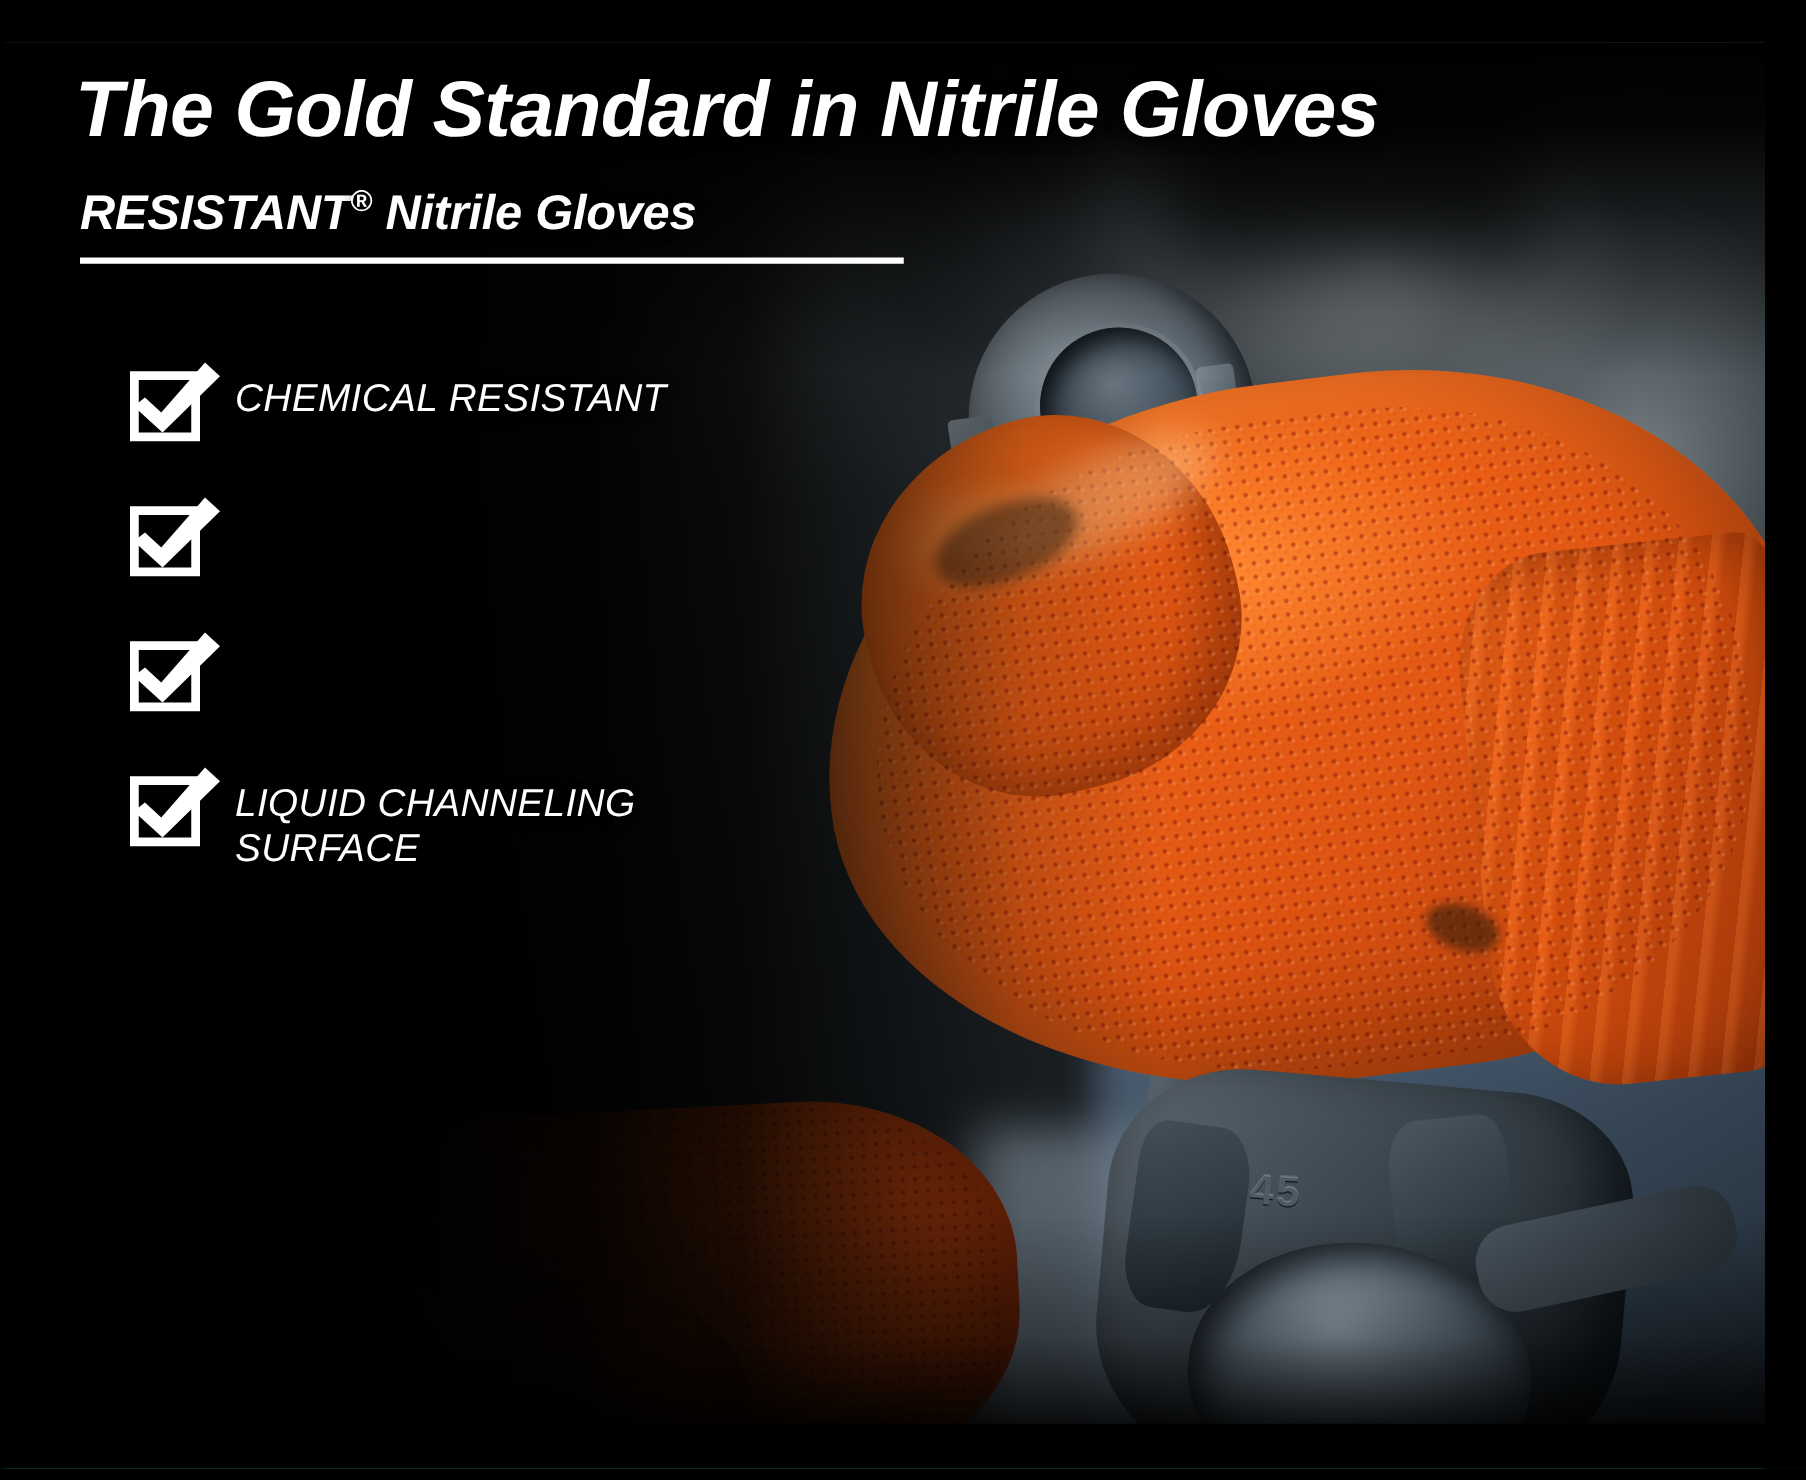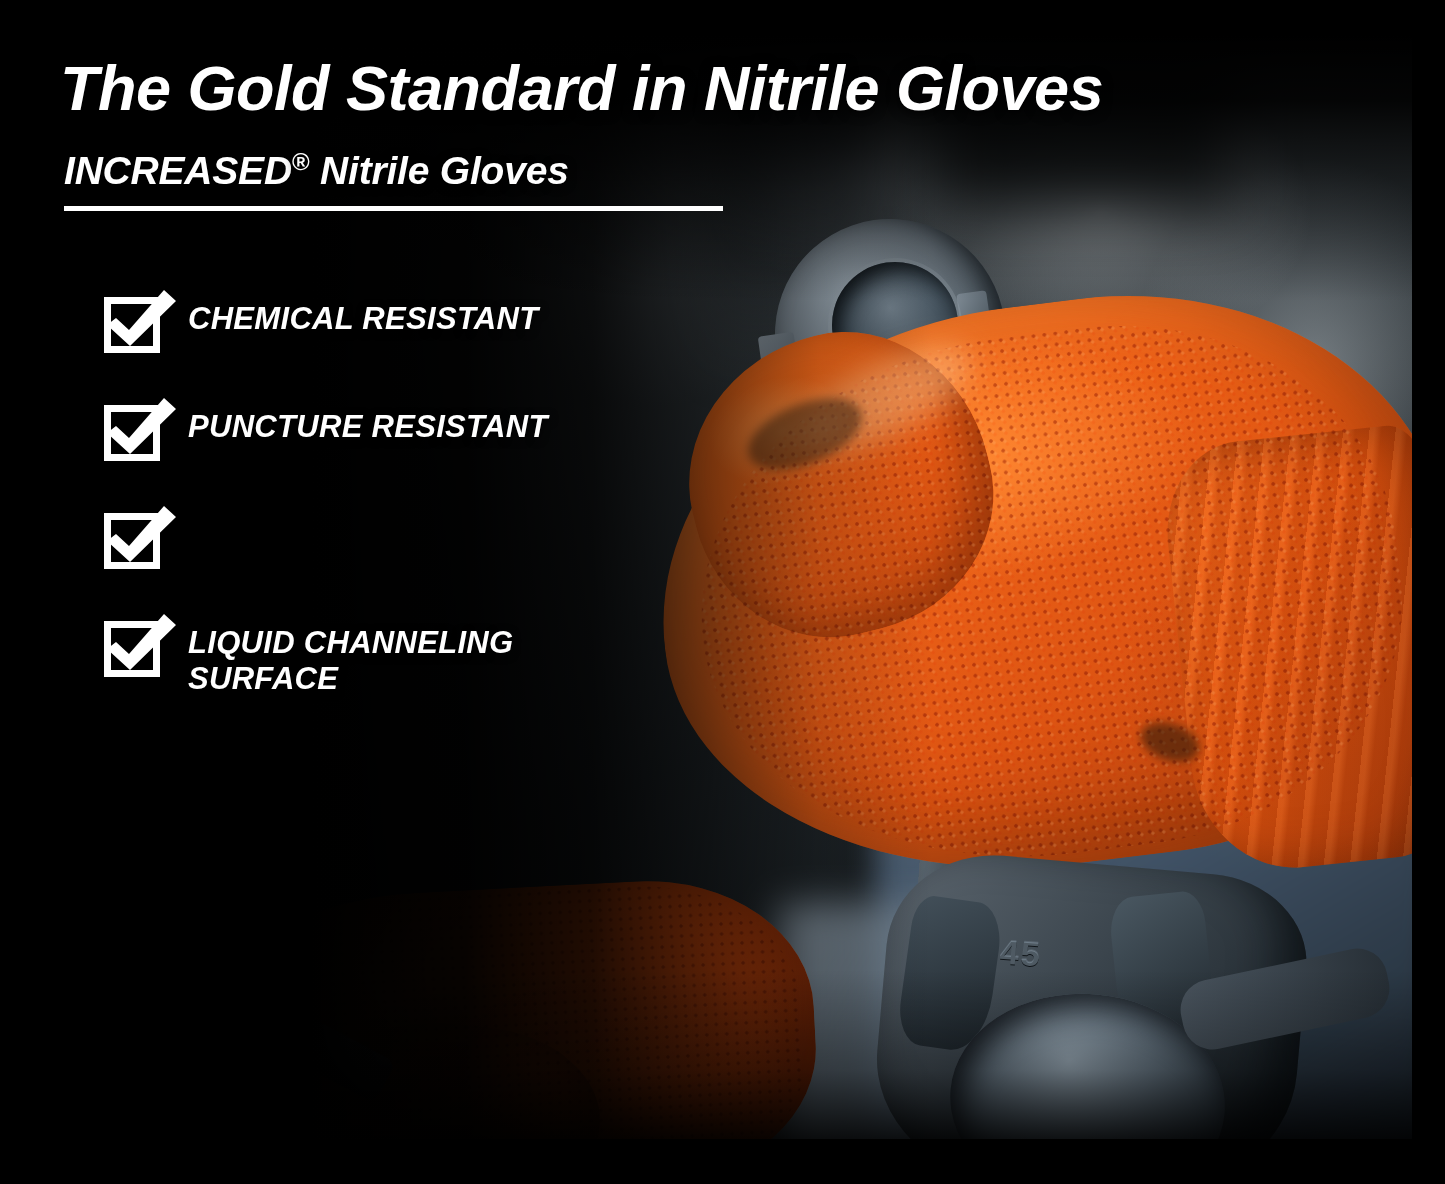--- a/index.html
+++ b/index.html
@@ -302,21 +302,21 @@
   .feature:last-child{margin-bottom:12px;}
   .check-icon{
     flex:0 0 auto;width:74px;height:62px;position:relative;margin-right:10px;
   }
   .check-icon .box{
     position:absolute;left:0;top:9px;width:42px;height:42px;
     border:7px solid #fff;box-sizing:content-box;
   }
   .check-icon svg{position:absolute;left:0;top:0;}
   .feature-label{
-    color:#fff;font-size:31px;font-weight:700;font-style:italic;
+    color:#fff;font-size:31px;font-weight:400;font-style:italic;
     line-height:1.16;letter-spacing:.3px;
     padding-top:13px;
     text-shadow:0 2px 9px rgba(0,0,0,.85);
     white-space:pre-line;
   }
 </style>
 </head>
 <body>
 
 <div class="banner">
@@ -368,21 +368,21 @@
   <div class="frame-top"></div>
   <div class="frame-bottom"></div>
   <div class="frame-right"></div>
   <div class="frame-left"></div>
 
   <div class="content">
 
     <div class="headline">The Gold Standard in Nitrile Gloves</div>
 
     <div class="subhead-wrap">
-      <div class="subhead"><span>INCREASED</span><span class="reg">®</span><span> Nitrile Gloves</span></div>
+      <div class="subhead"><span>RESISTANT</span><span class="reg">®</span><span> Nitrile Gloves</span></div>
       <div class="subhead-rule"></div>
     </div>
 
     <div class="features">
 
       <div class="feature">
         <span class="check-icon">
           <span class="box"></span>
           <svg width="74" height="62" viewBox="0 0 74 62" aria-hidden="true">
             <path d="M12 30 L25 42 L60 2 L72 13 L26 58 L3 37 Z" fill="#ffffff"></path>
@@ -391,21 +391,20 @@
         <span class="feature-label">CHEMICAL RESISTANT</span>
       </div>
 
       <div class="feature">
         <span class="check-icon">
           <span class="box"></span>
           <svg width="74" height="62" viewBox="0 0 74 62" aria-hidden="true">
             <path d="M12 30 L25 42 L60 2 L72 13 L26 58 L3 37 Z" fill="#ffffff"></path>
           </svg>
         </span>
-        <span class="feature-label">PUNCTURE RESISTANT</span>
       </div>
 
 
       <div class="feature">
         <span class="check-icon">
           <span class="box"></span>
           <svg width="74" height="62" viewBox="0 0 74 62" aria-hidden="true">
             <path d="M12 30 L25 42 L60 2 L72 13 L26 58 L3 37 Z" fill="#ffffff"></path>
           </svg>
         </span>

